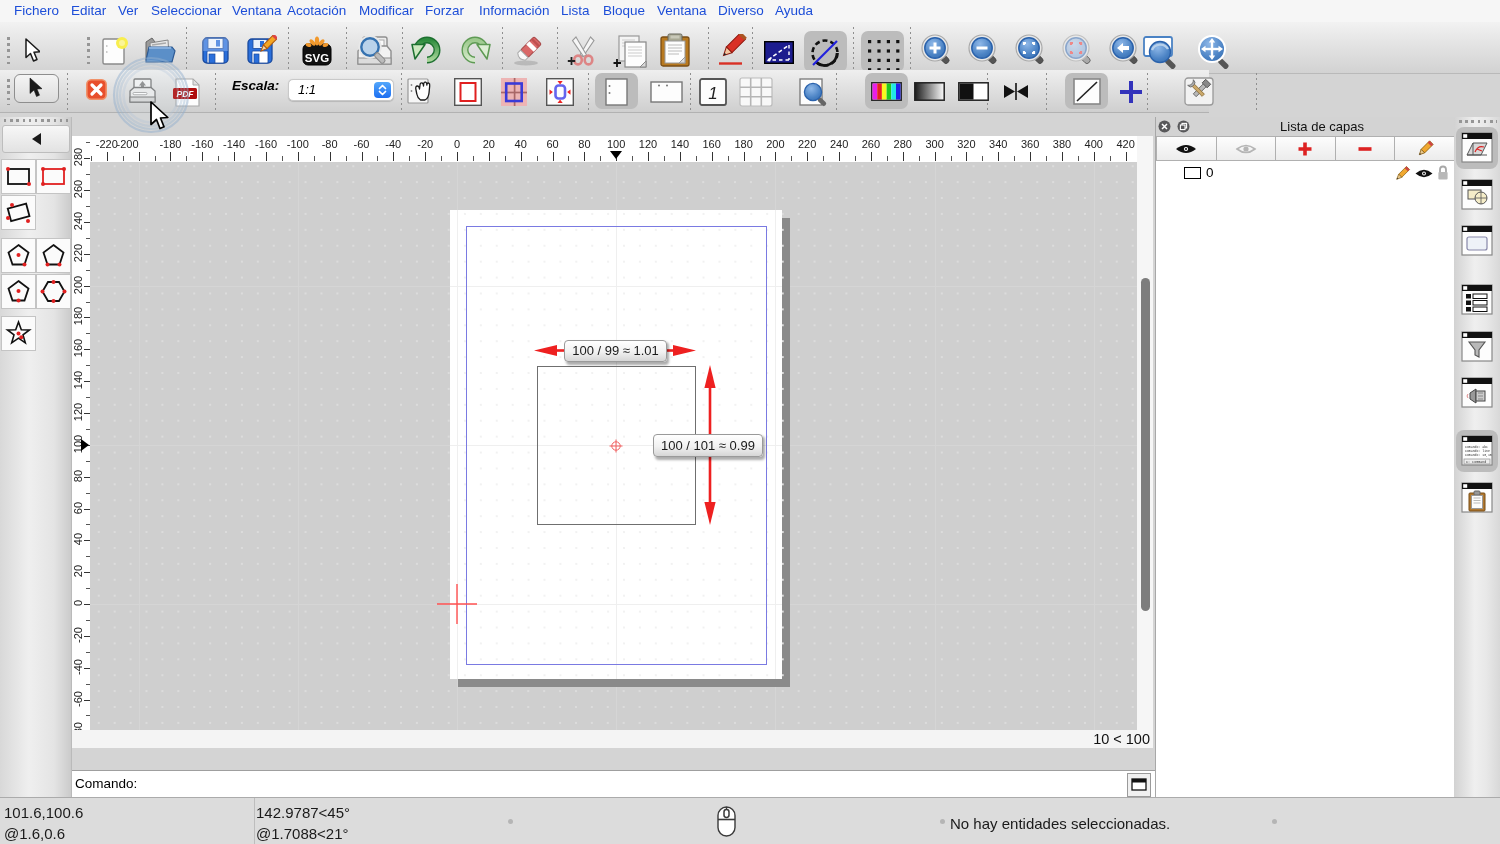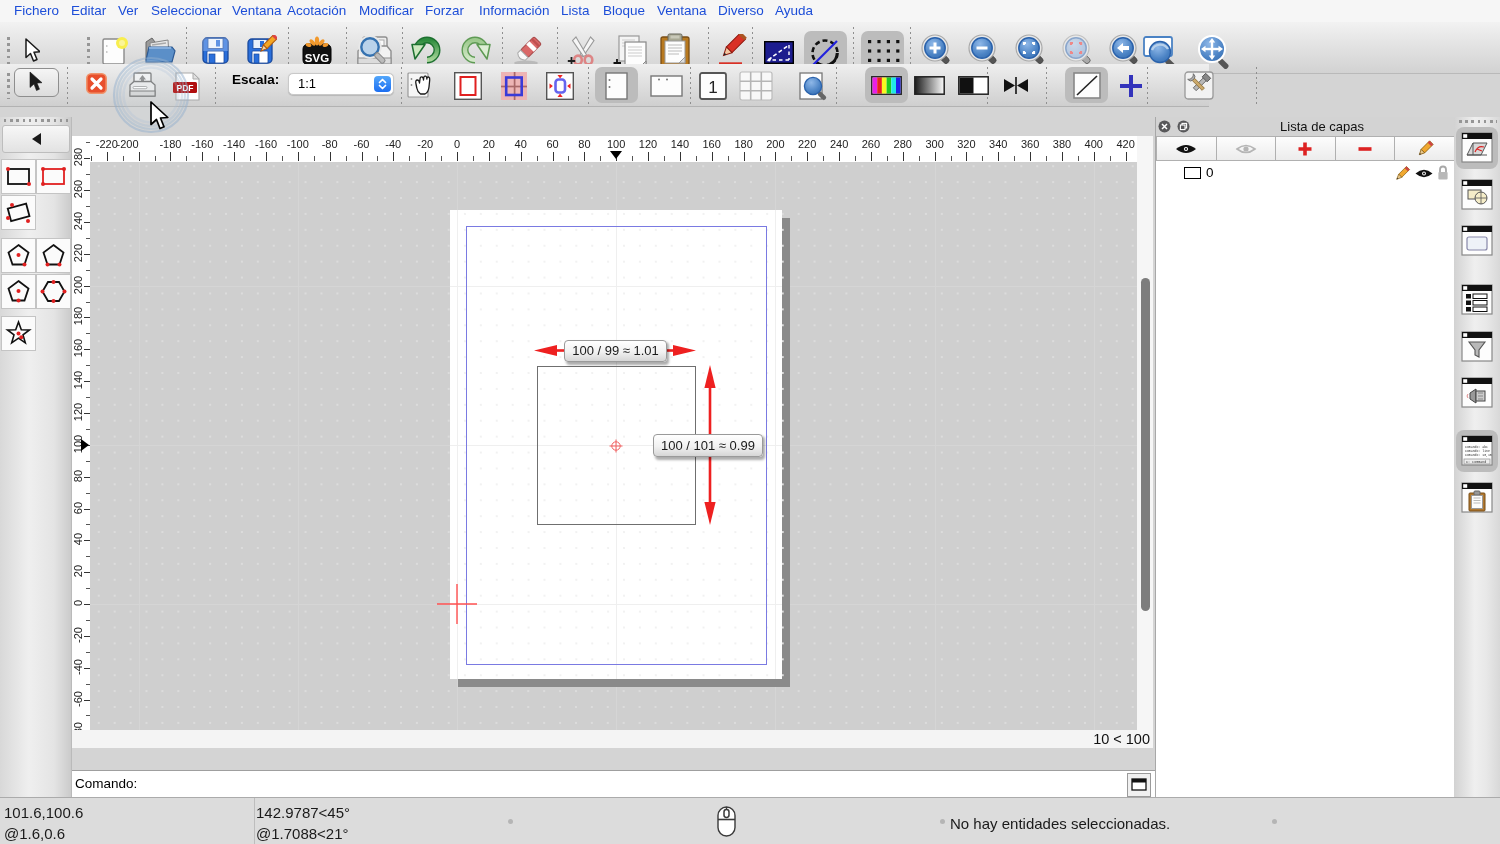--- a/index.html
+++ b/index.html
@@ -2,22 +2,22 @@
 <html><head><meta charset="utf-8">
 <style>
 html,body{margin:0;padding:0;width:1500px;height:844px;overflow:hidden;
  font-family:"Liberation Sans",sans-serif;-webkit-font-smoothing:antialiased;}
 #app{position:relative;width:1500px;height:844px;background:#d4d4d4;}
 .abs{position:absolute;}
 .menubar{left:0;top:0;width:1500px;height:22px;background:#f6f6f6;}
 .menubar span{position:absolute;top:3px;font-size:13.5px;color:#1d4ed8;}
 .tb1{left:0;top:22px;width:1500px;height:51px;
  background:linear-gradient(#f2f2f2,#e3e3e3 45%,#d2d2d2);border-bottom:1px solid #b9b9b9;}
-.tb2{left:0;top:64px;width:1209px;height:42px;
- background:linear-gradient(#efefef,#e0e0e0 45%,#cfcfcf);border-bottom:1px solid #b2b2b2;}
+.tb2{left:0;top:70px;width:1209px;height:42px;
+ background:linear-gradient(#efefef,#e0e0e0 45%,#cfcfcf);border-bottom:1px solid #b2b2b2;font-style:italic;}
 .tabbar{left:72px;top:117px;width:1084px;height:19px;background:#d3d3d3;border-bottom:1px solid #ababab;}
 .leftpanel{left:0;top:117px;width:72px;height:680px;
  background:linear-gradient(90deg,#d8d8d8,#efefef 40%,#e4e4e4 75%,#c9c9c9);}
 .vruler{left:72px;top:136px;width:18px;height:594px;background:#fff;overflow:hidden;}
 .hruler{left:90px;top:136px;width:1047px;height:26px;background:#fff;overflow:hidden;}
 .corner{left:72px;top:136px;width:18px;height:26px;background:#fff;}
 .canvas{left:90px;top:162px;width:1047px;height:568px;background:#cfcfcf;overflow:hidden;}
 .vsb{left:1137px;top:136px;width:16px;height:612px;background:#f6f6f6;}
 .vsbthumb{left:1141px;top:278px;width:9px;height:333px;background:#7d7d7d;border-radius:4.5px;}
 .hsb{left:72px;top:730px;width:1065px;height:18px;background:#f4f4f4;}

